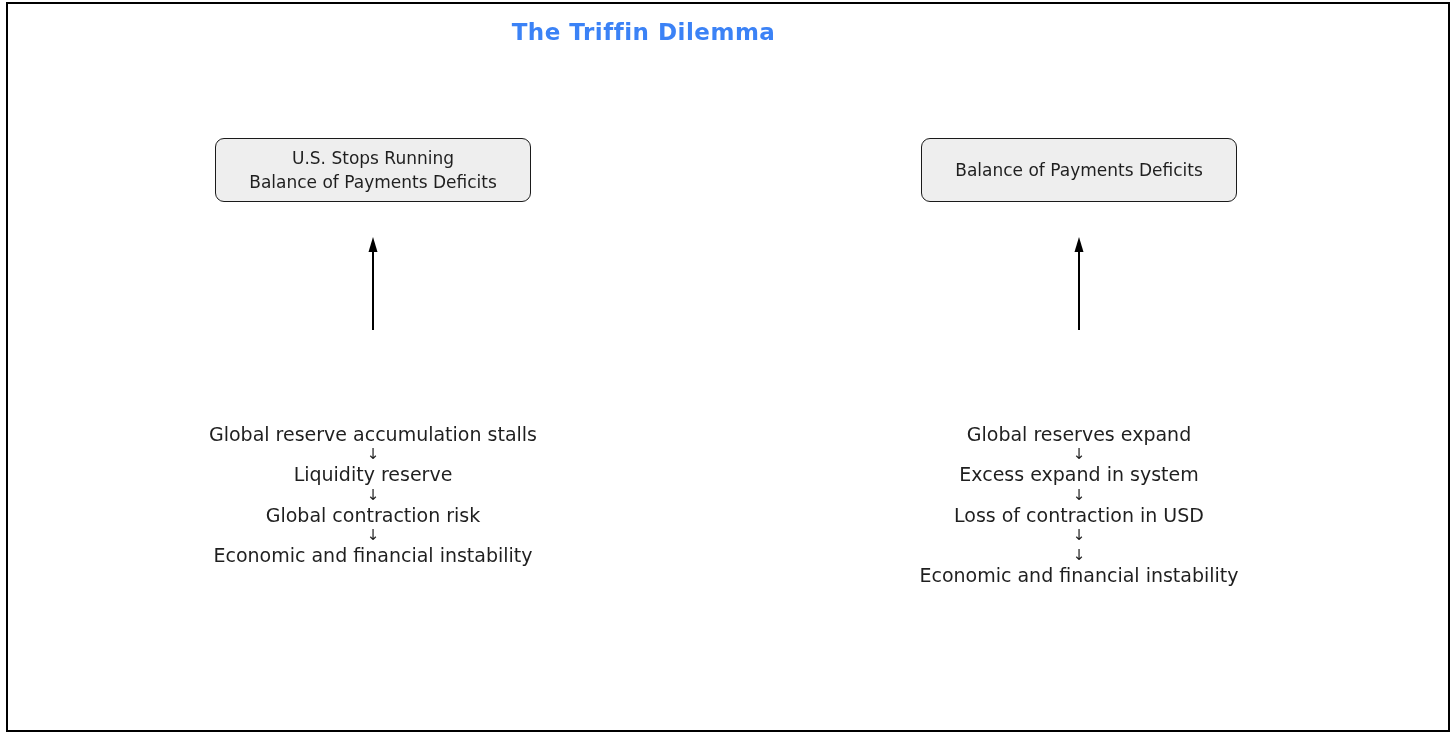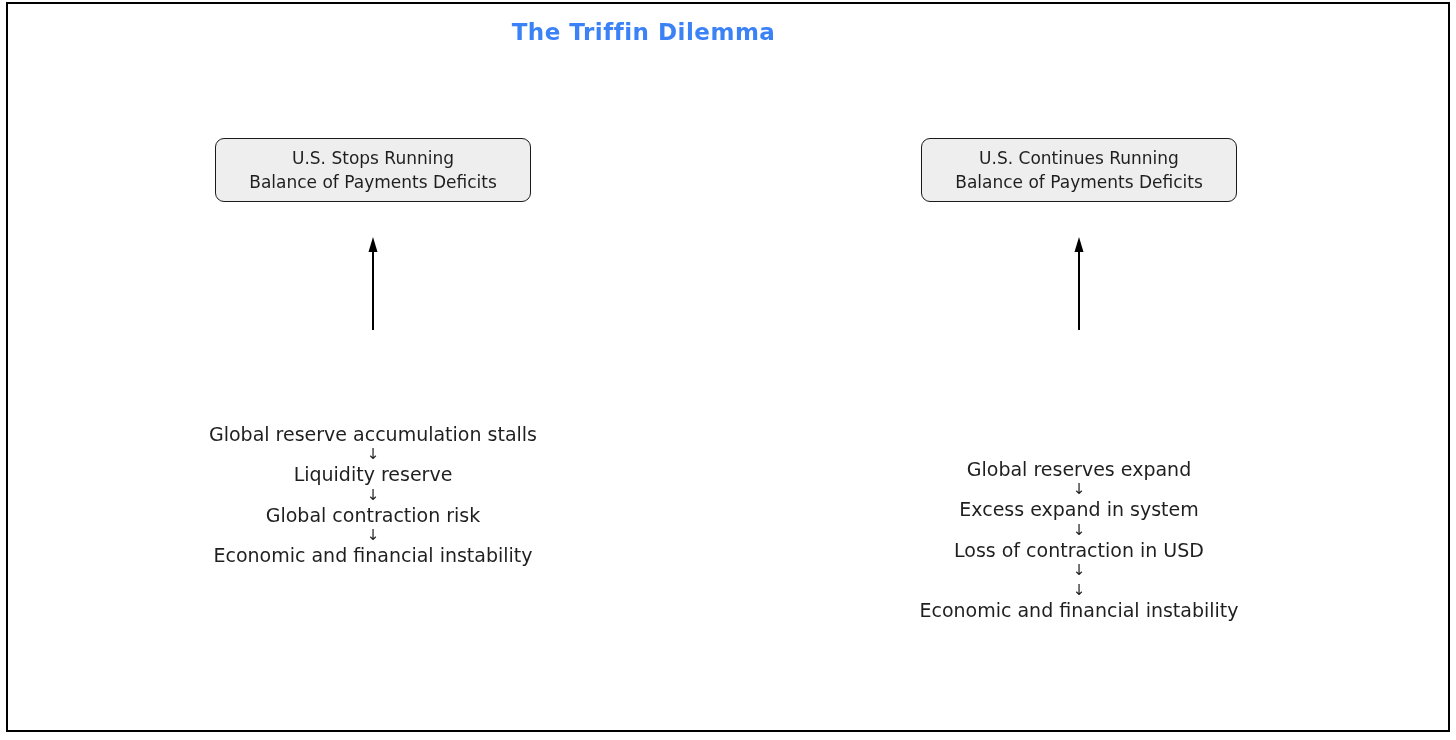--- a/index.html
+++ b/index.html
@@ -53,21 +53,21 @@
   .arrow-right { left: 1069px; }
   .chain {
     position: absolute;
     top: 424px;
     width: 560px;
     display: flex;
     flex-direction: column;
     align-items: center;
   }
   .chain-left  { left: 93px; }
-  .chain-right { left: 799px; margin-top: 35px; }
+  .chain-right { left: 799px; }
   .chain-row {
     height: 20.2px;
     display: flex;
     align-items: center;
     justify-content: center;
     white-space: nowrap;
   }
   .chain-text  { font-size: 19px; color: #1f1f1f; }
   .chain-arrow { font-size: 15px; color: #1f1f1f; }
 </style>
@@ -79,21 +79,20 @@
   <div class="frame"></div>
 
   <div class="title">The Triffin Dilemma</div>
 
   <div class="node-box box-left">
     <span>U.S. Stops Running</span>
     <span>Balance of Payments Deficits</span>
   </div>
 
   <div class="node-box box-right">
-    <span>U.S. Continues Running</span>
     <span>Balance of Payments Deficits</span>
   </div>
 
   <svg class="up-arrow arrow-left" viewBox="0 0 20 96" xmlns="http://www.w3.org/2000/svg">
     <line x1="10" y1="94" x2="10" y2="10" stroke="#000000" stroke-width="2"></line>
     <polygon points="10,1 5.5,16 14.5,16" fill="#000000"></polygon>
   </svg>
   <svg class="up-arrow arrow-right" viewBox="0 0 20 96" xmlns="http://www.w3.org/2000/svg">
     <line x1="10" y1="94" x2="10" y2="10" stroke="#000000" stroke-width="2"></line>
     <polygon points="10,1 5.5,16 14.5,16" fill="#000000"></polygon>

